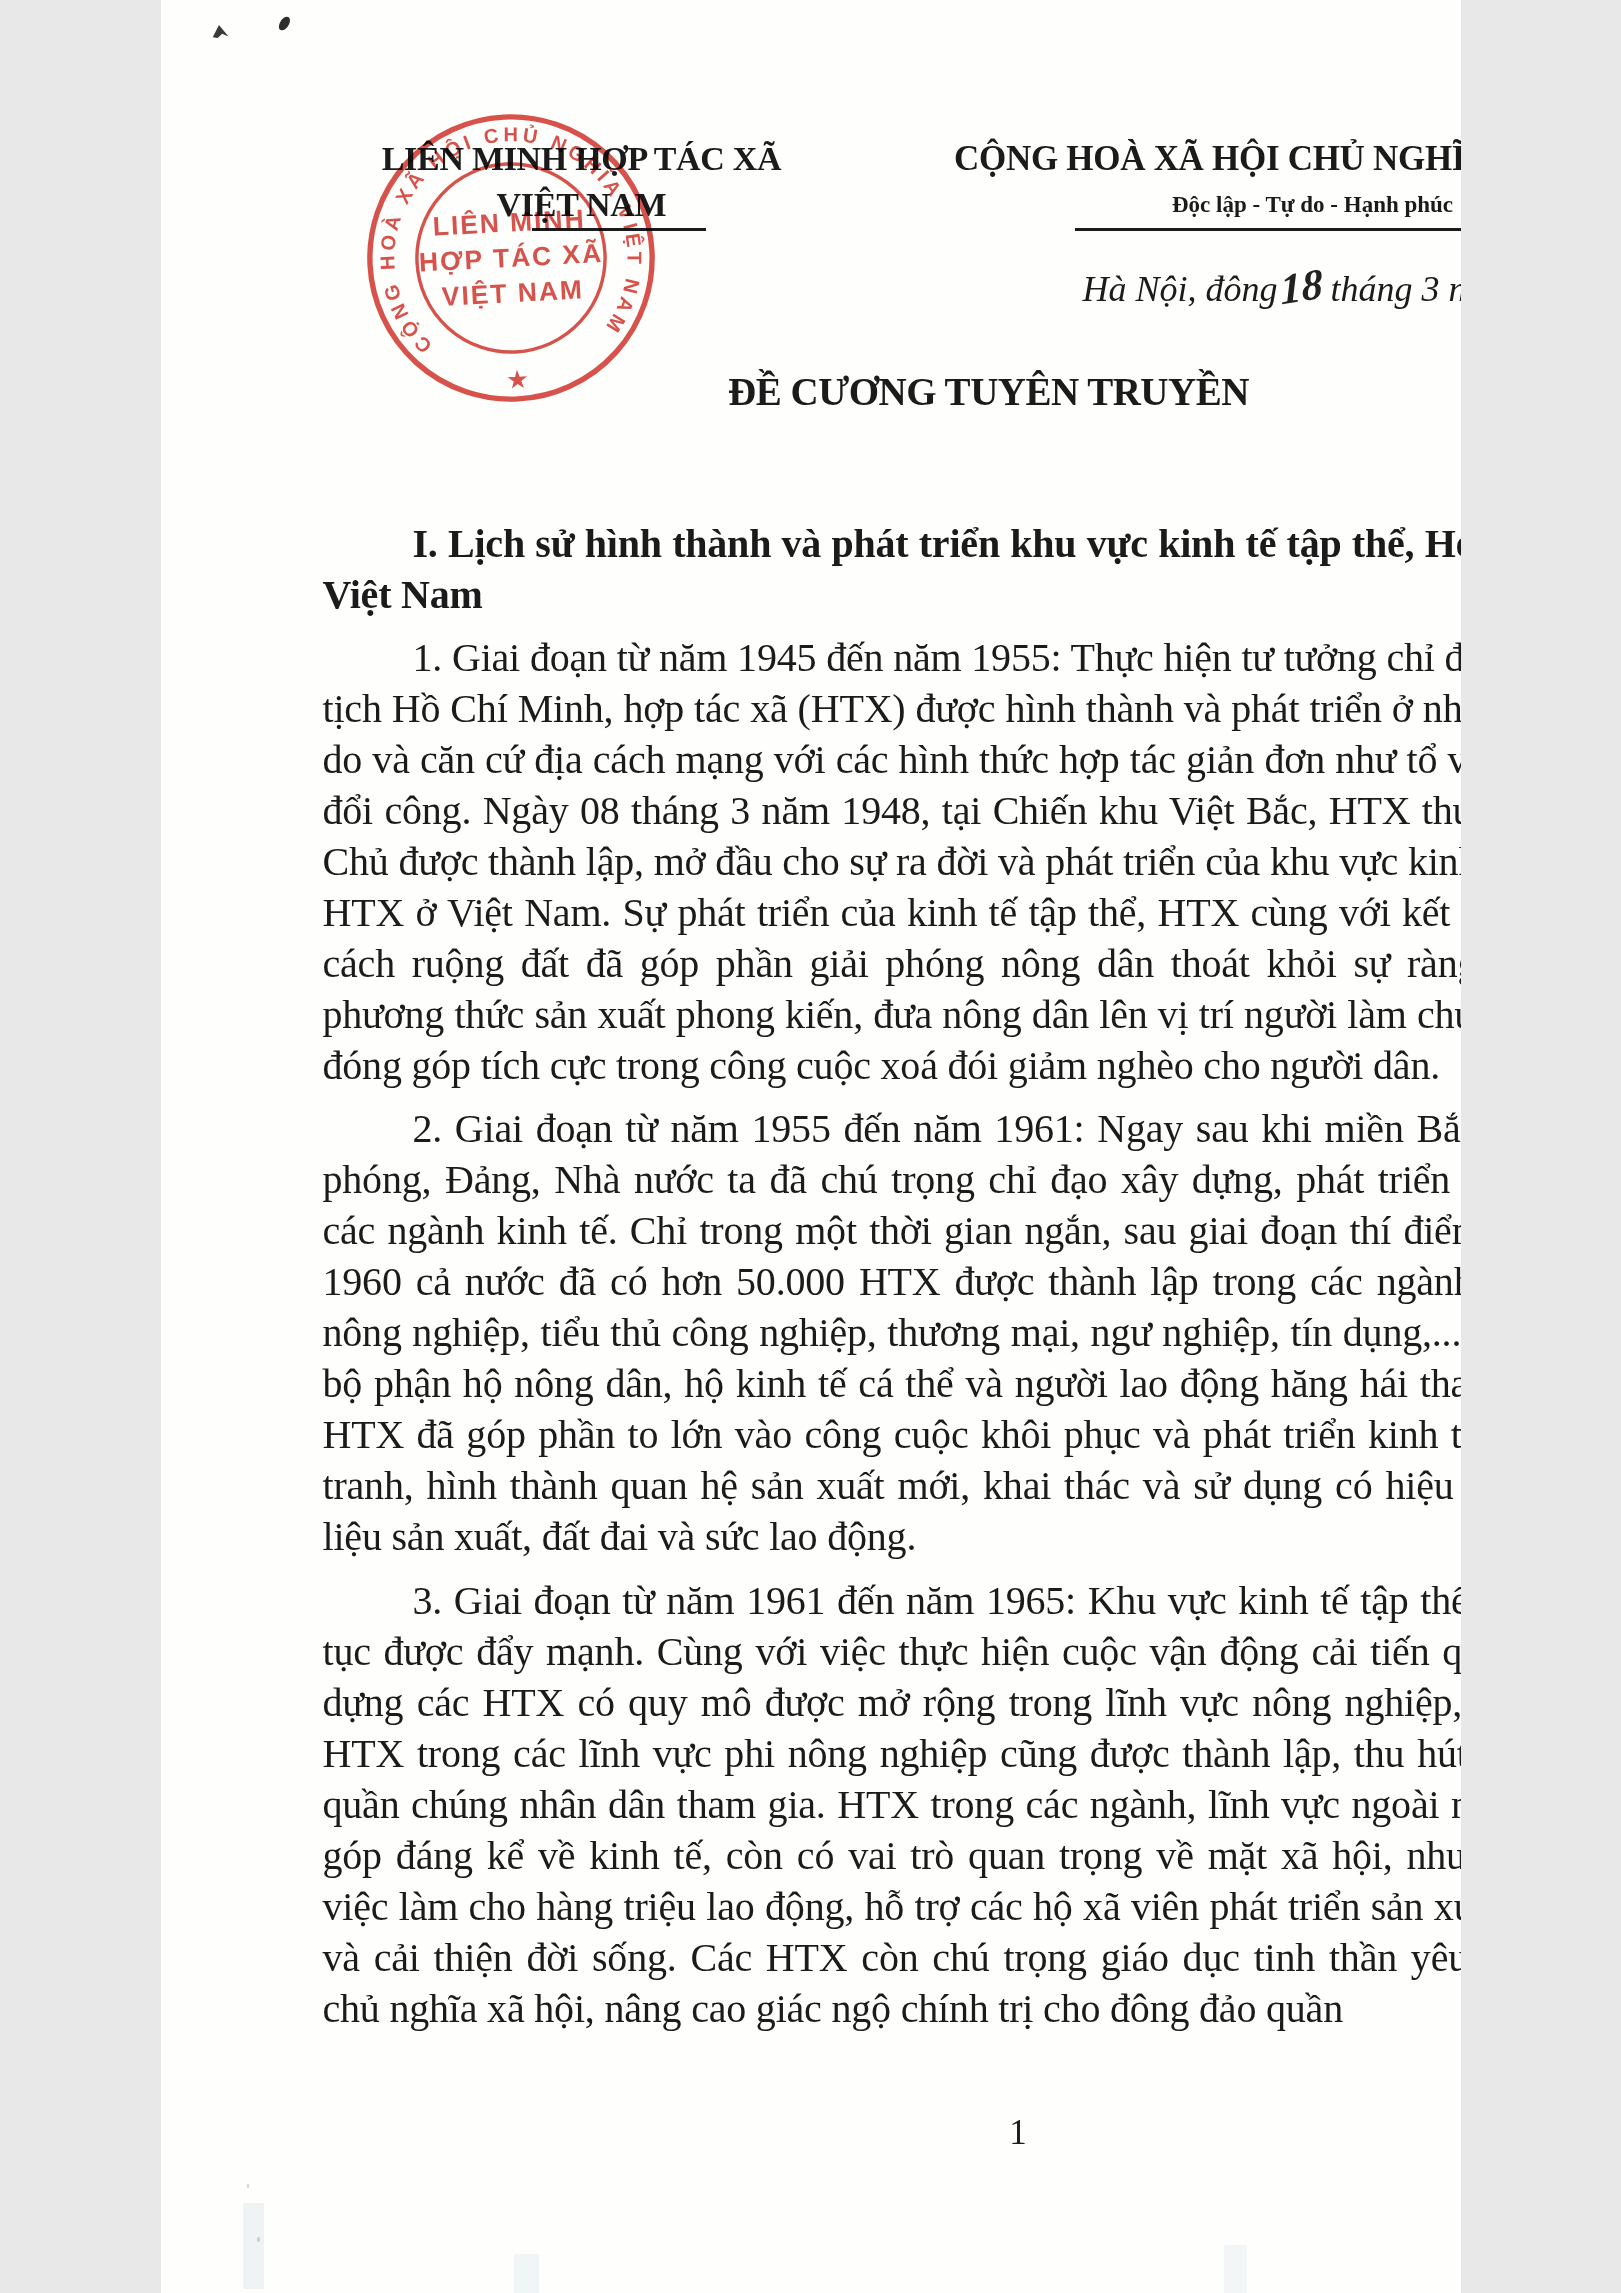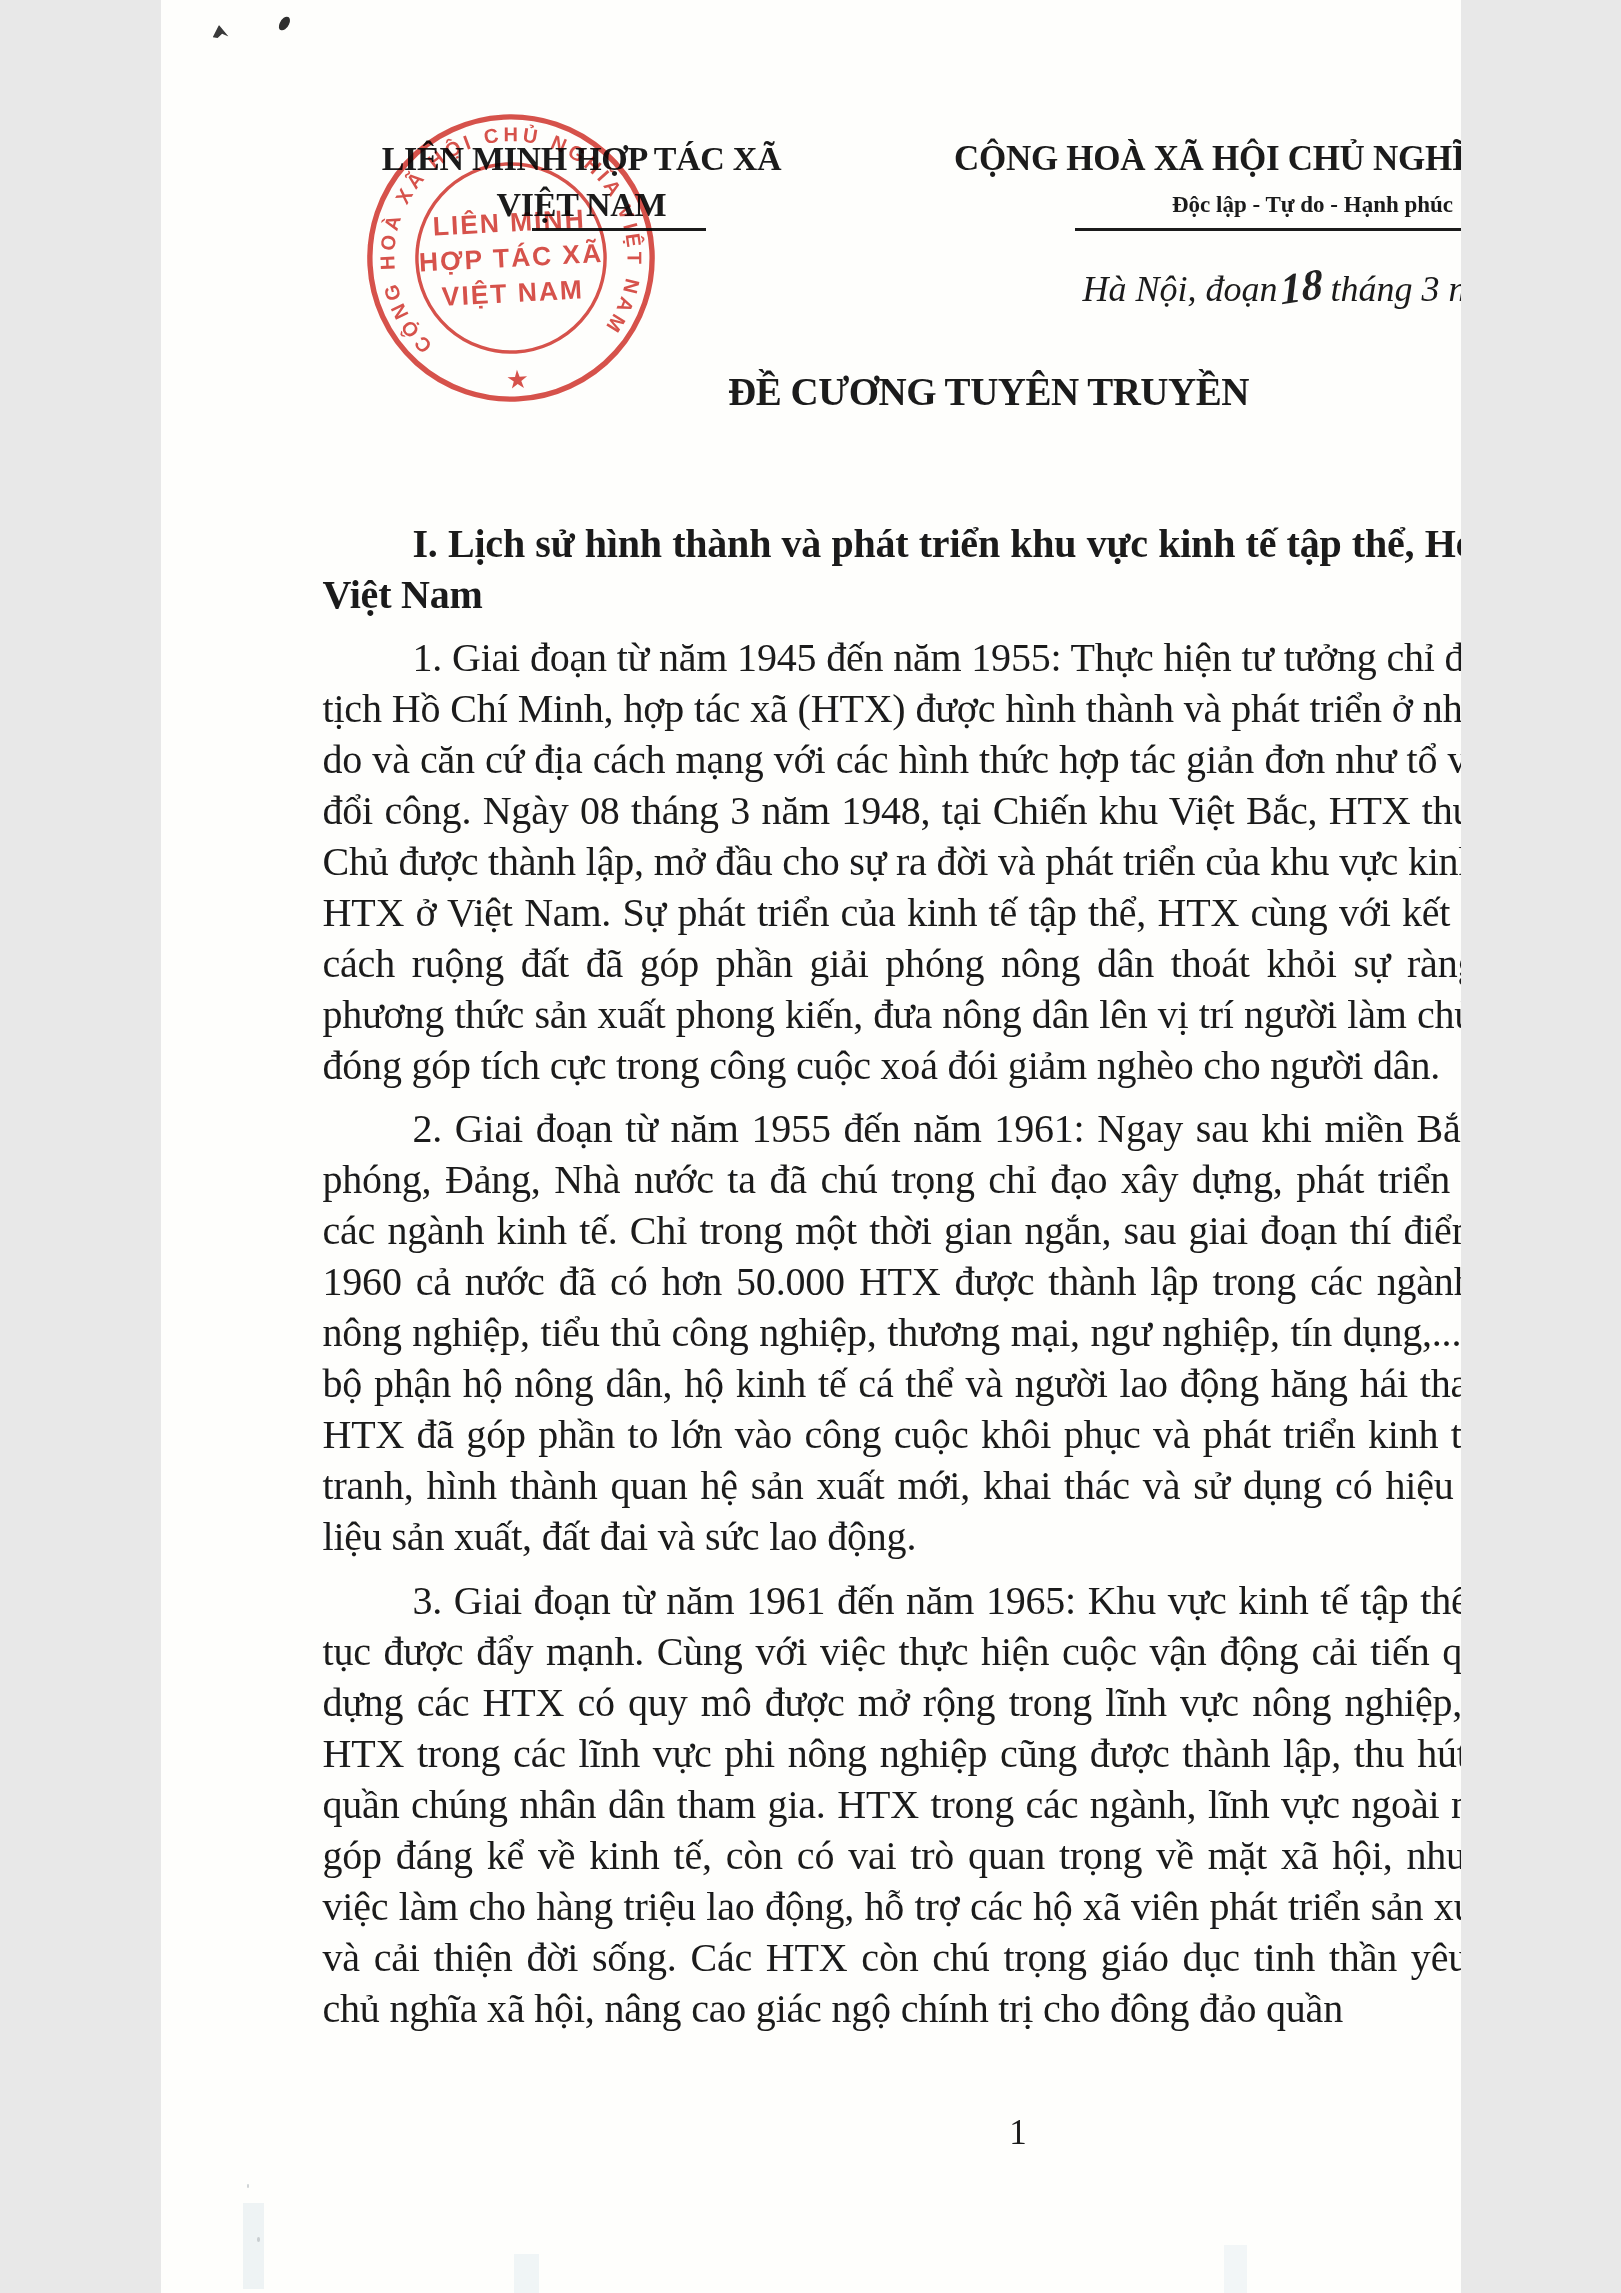--- a/index.html
+++ b/index.html
@@ -91,21 +91,21 @@
     <div>VIỆT NAM</div>
   </div>
   <div class="org-underline"></div>
 
   <div class="national-block">
     <div class="national-line1">CỘNG HOÀ XÃ HỘI CHỦ NGHĨA VIỆT NAM</div>
     <div class="national-line2">Độc lập - Tự do - Hạnh phúc</div>
   </div>
   <div class="motto-underline"></div>
 
-  <div class="dateline"><span>Hà Nội, đoạn</span><span class="handwritten-day">18</span><span>tháng 3 năm 2016</span></div>
+  <div class="dateline"><span>Hà Nội, đông</span><span class="handwritten-day">18</span><span>tháng 3 năm 2016</span></div>
 
   <svg class="stamp" viewBox="0 0 300 300">
     <circle cx="150" cy="150" r="144" fill="none" stroke-width="5.5" stroke="#d23a33"></circle>
     <circle cx="150" cy="150" r="96" fill="none" stroke-width="3.5" stroke="#d23a33"></circle>
     <path id="stamp-ring-path" d="M 65.9 234.1 A 119 119 0 1 1 234.1 234.1" fill="none"></path>
     <text font-size="20.5" fill="#d23a33">
       <textPath href="#stamp-ring-path" startOffset="0" textLength="548" lengthAdjust="spacing">CỘNG HOÀ XÃ HỘI CHỦ NGHĨA VIỆT NAM</textPath>
     </text>
     <text x="150" y="283" text-anchor="middle" font-size="26" fill="#d23a33">★</text>
     <text x="150" y="123" text-anchor="middle" font-size="27" letter-spacing="2" fill="#d23a33">LIÊN MINH</text>

